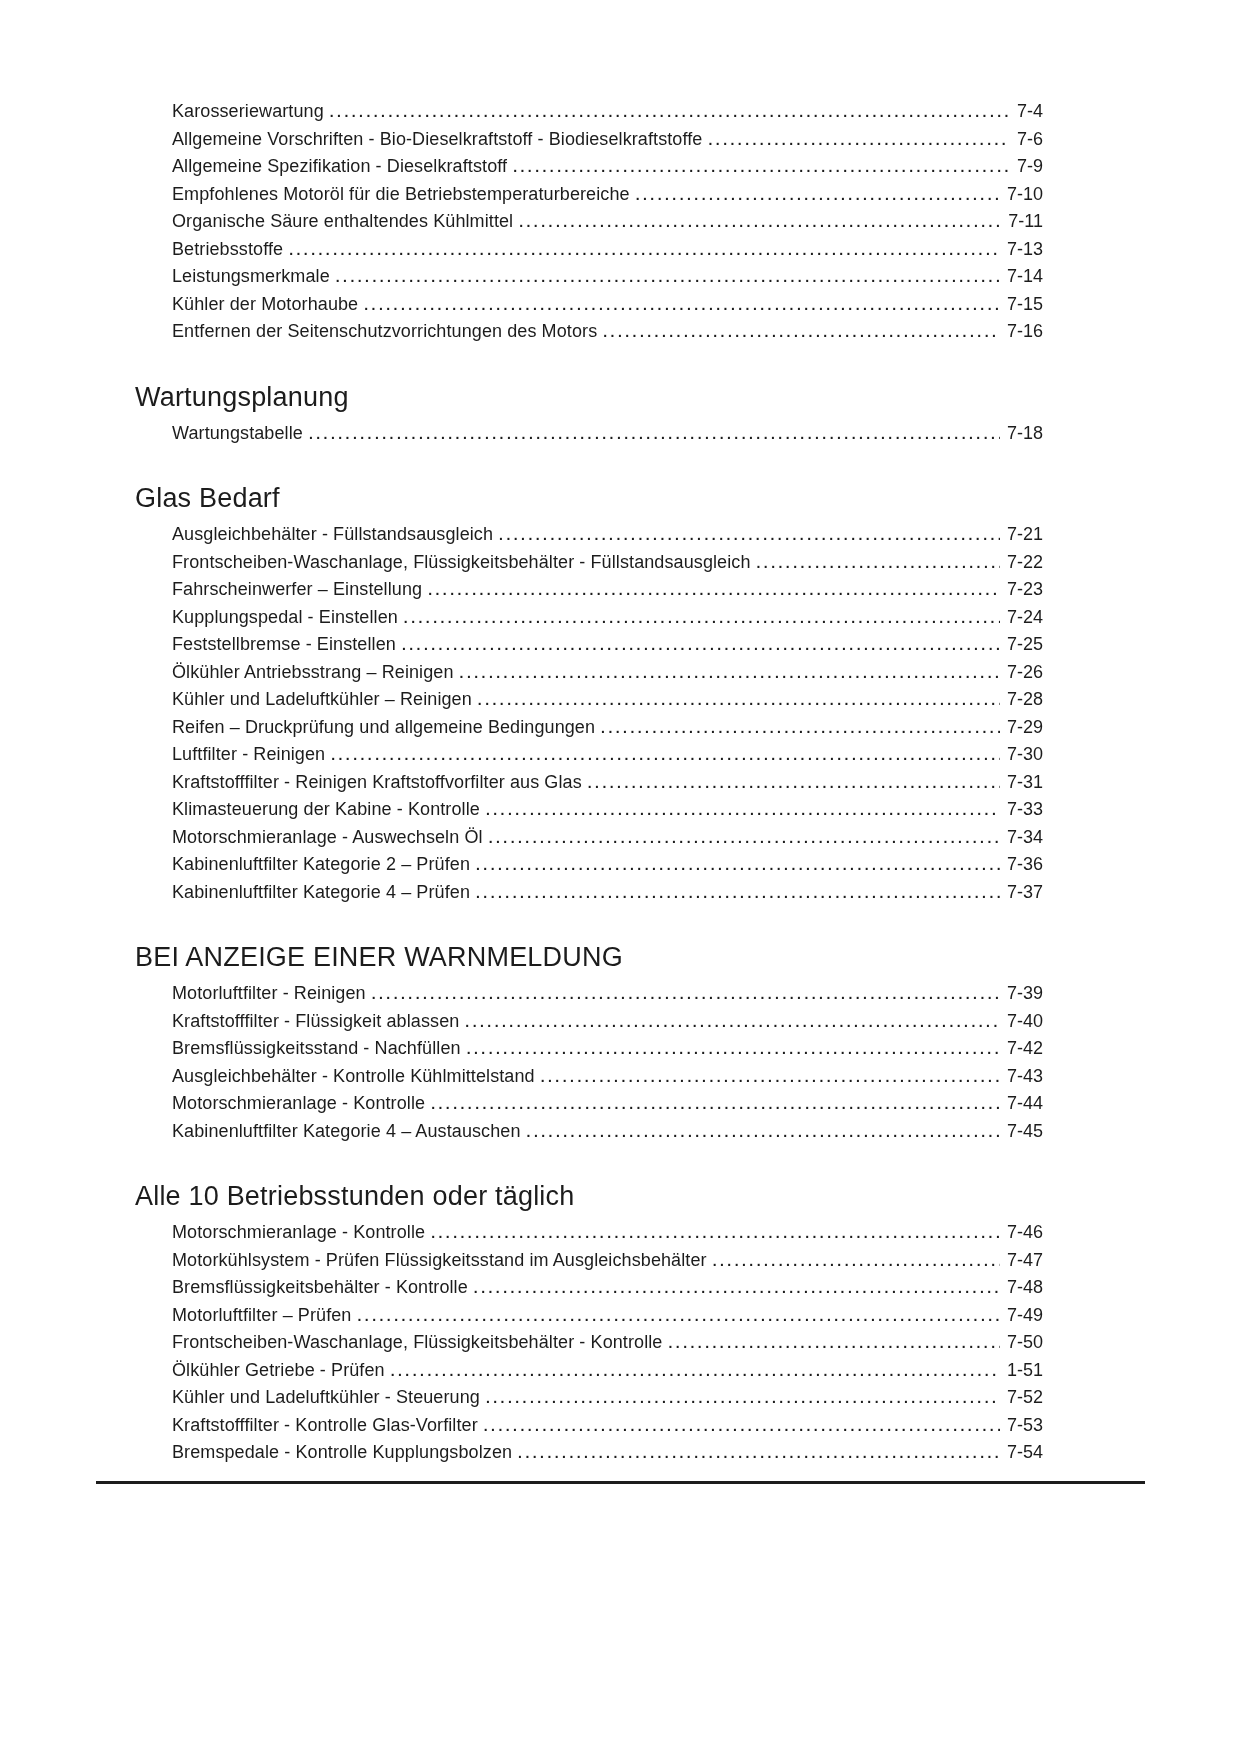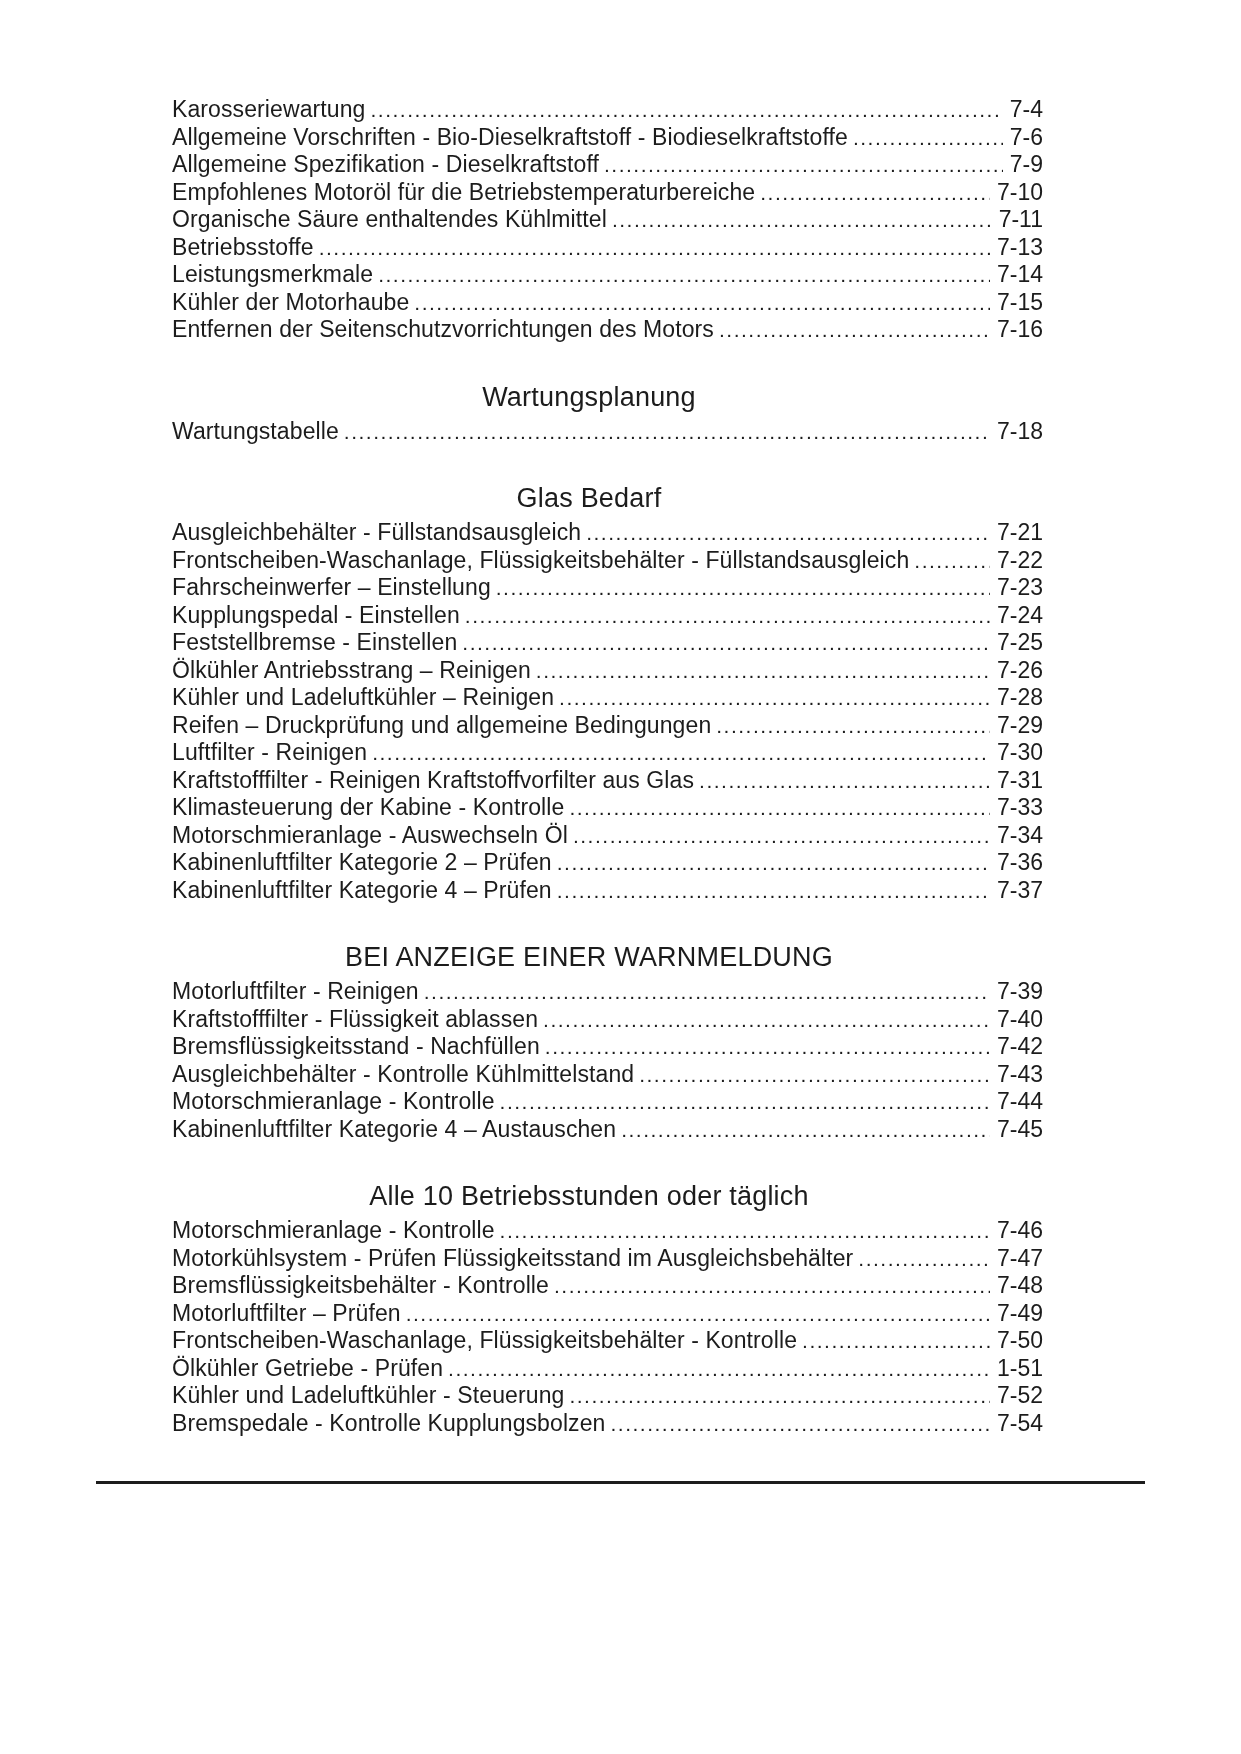--- a/index.html
+++ b/index.html
@@ -19,30 +19,29 @@
     padding: 96px 198px 0 135px;
   }
   .toc-section { margin: 0; }
   .section-heading {
     font-size: 27px;
     line-height: 34px;
     font-weight: 400;
     color: #1c1c1c;
     margin: 36px 0 4px 0;
     letter-spacing: 0.2px;
-    text-align: center;
   }
   .toc-section.first .toc-list { margin-top: 0; }
   .toc-list { margin: 0; }
   .toc-row {
     display: flex;
     align-items: baseline;
     height: 27.5px;
     line-height: 27.5px;
-    font-size: 23px;
+    font-size: 18px;
     padding-left: 37px;
     white-space: nowrap;
   }
   .toc-title {
     flex: 0 0 auto;
     letter-spacing: 0.1px;
   }
   .toc-dots {
     flex: 1 1 auto;
     overflow: hidden;
@@ -276,20 +275,25 @@
             <span class="toc-title">Ölkühler Getriebe - Prüfen</span>
             <span class="toc-dots"></span>
             <span class="toc-page">1-51</span>
           </div>
           <div class="toc-row">
             <span class="toc-title">Kühler und Ladeluftkühler - Steuerung</span>
             <span class="toc-dots"></span>
             <span class="toc-page">7-52</span>
           </div>
           <div class="toc-row">
+            <span class="toc-title">Kraftstofffilter - Kontrolle Glas-Vorfilter</span>
+            <span class="toc-dots"></span>
+            <span class="toc-page">7-53</span>
+          </div>
+          <div class="toc-row">
             <span class="toc-title">Bremspedale - Kontrolle Kupplungsbolzen</span>
             <span class="toc-dots"></span>
             <span class="toc-page">7-54</span>
           </div>
         </div>
       </section>
     </div>
   <div class="bottom-rule"></div>
 </div>
 

